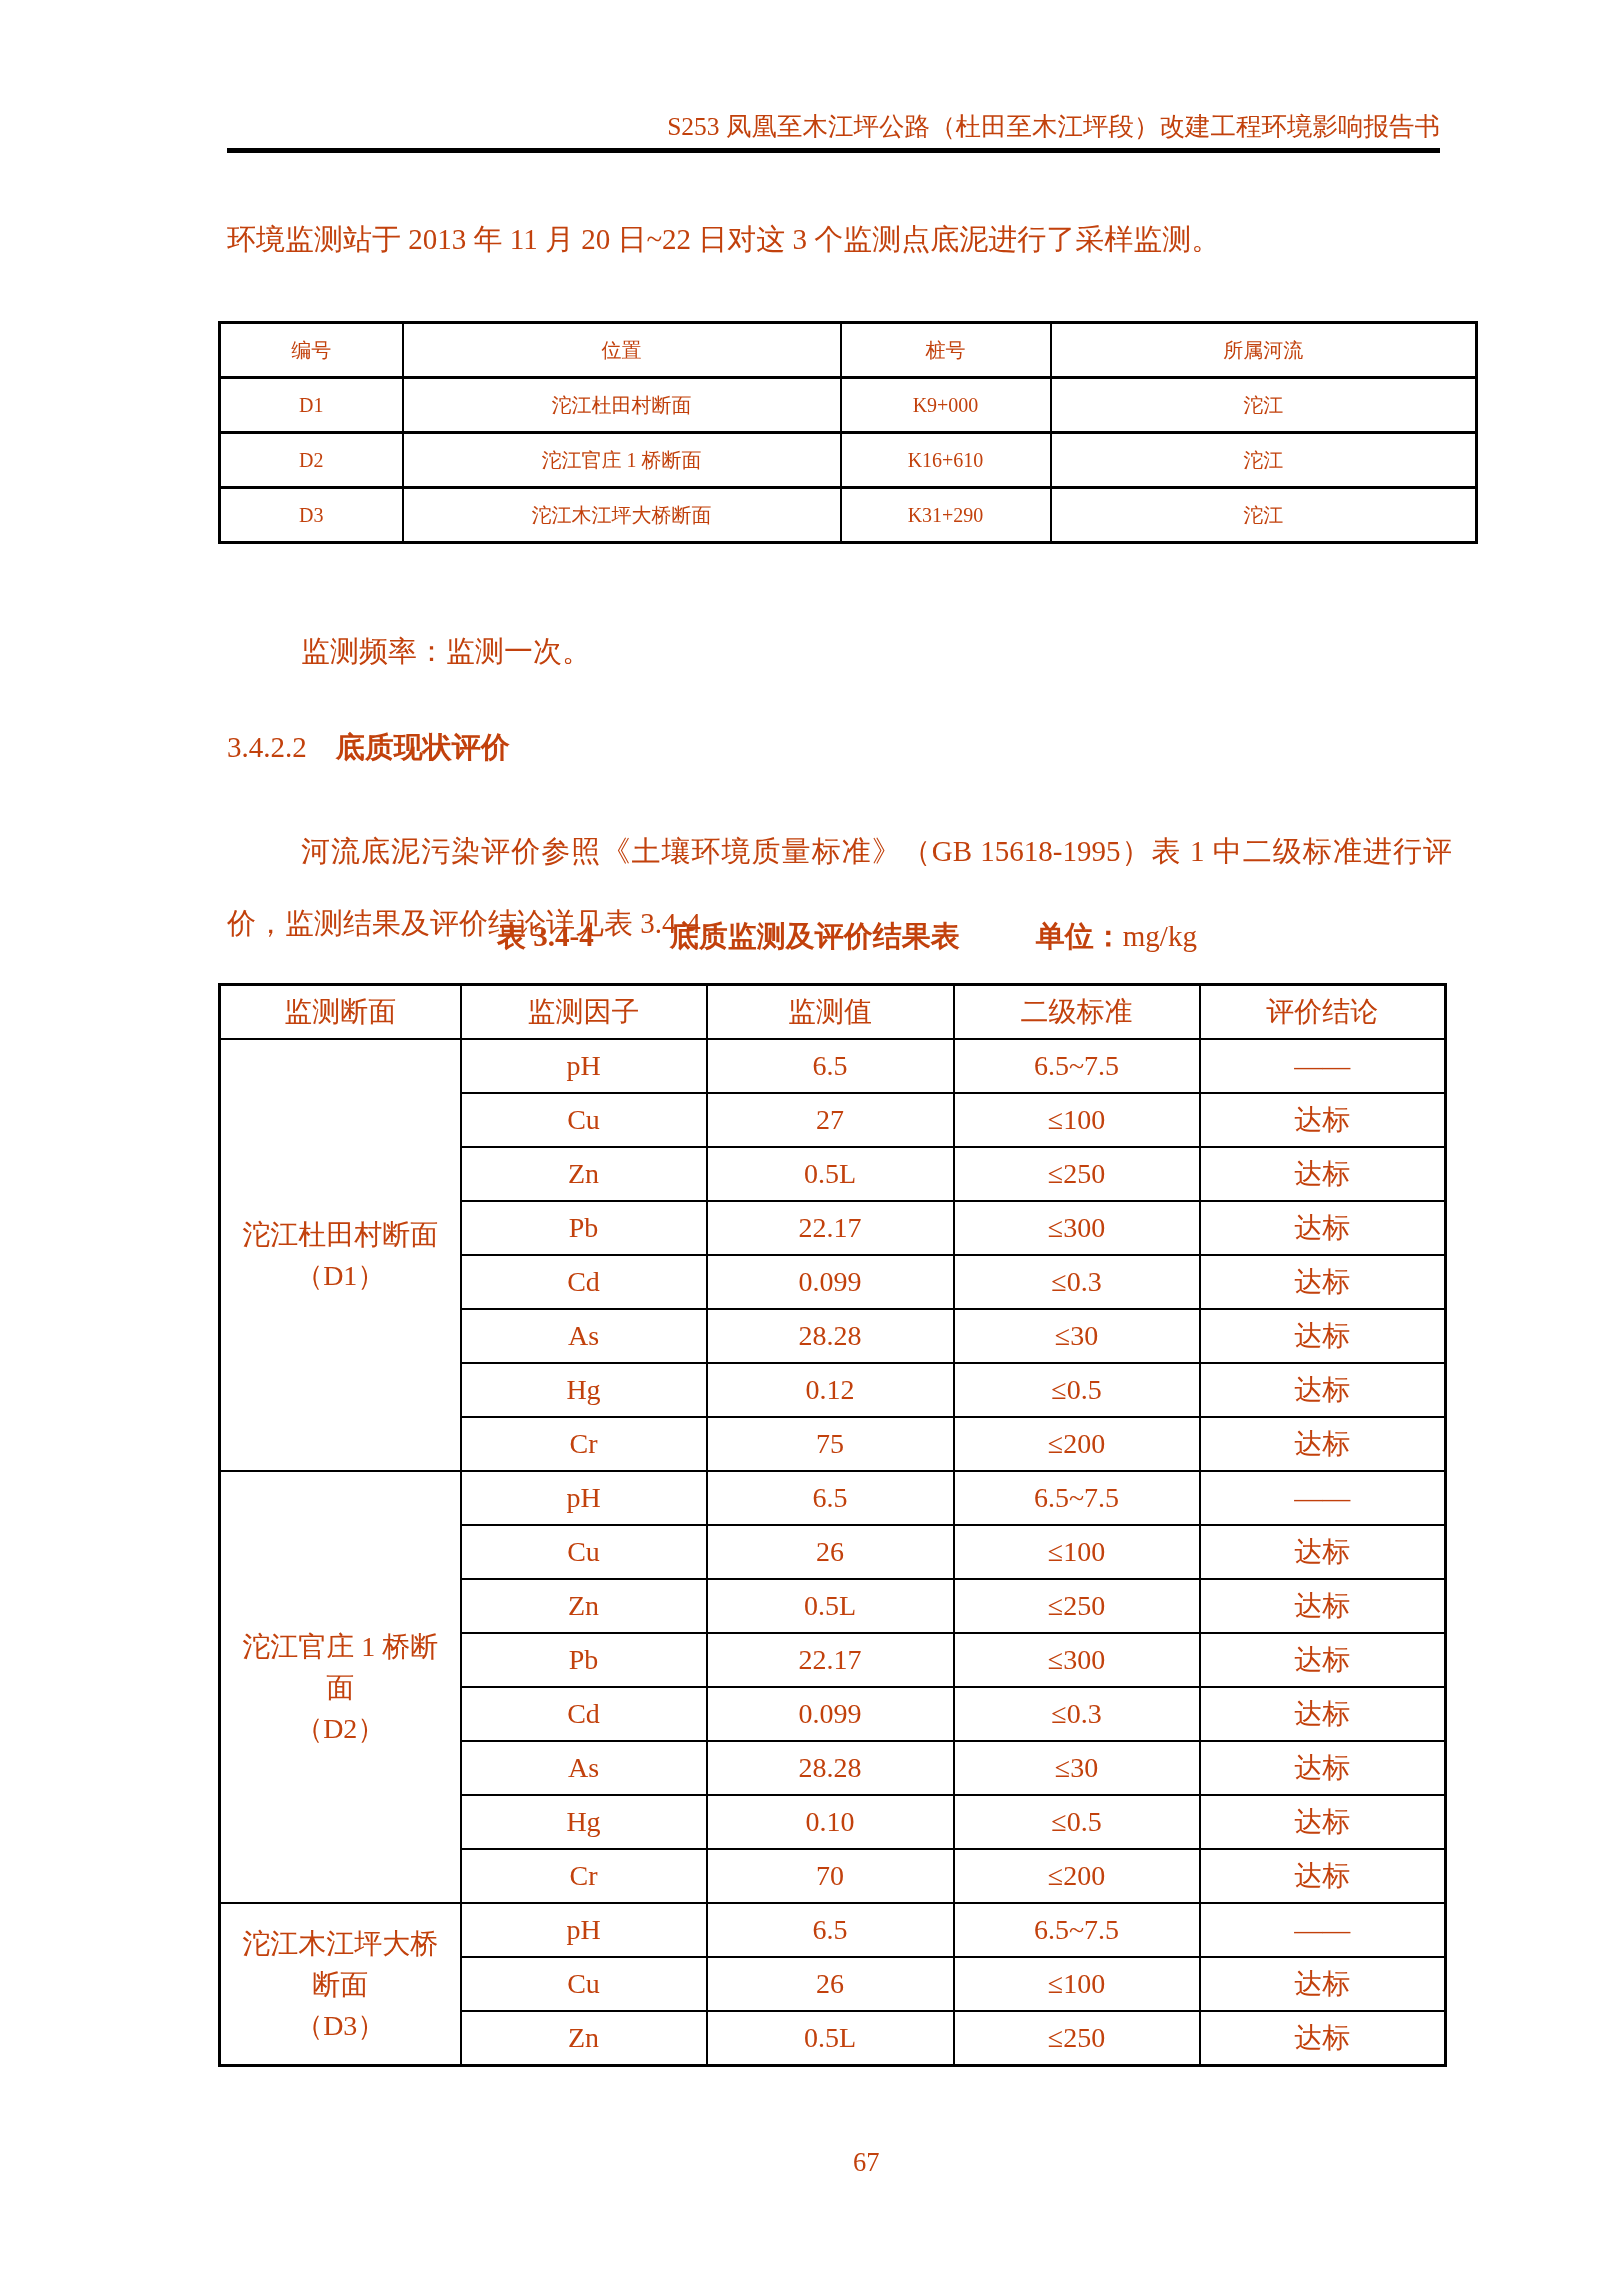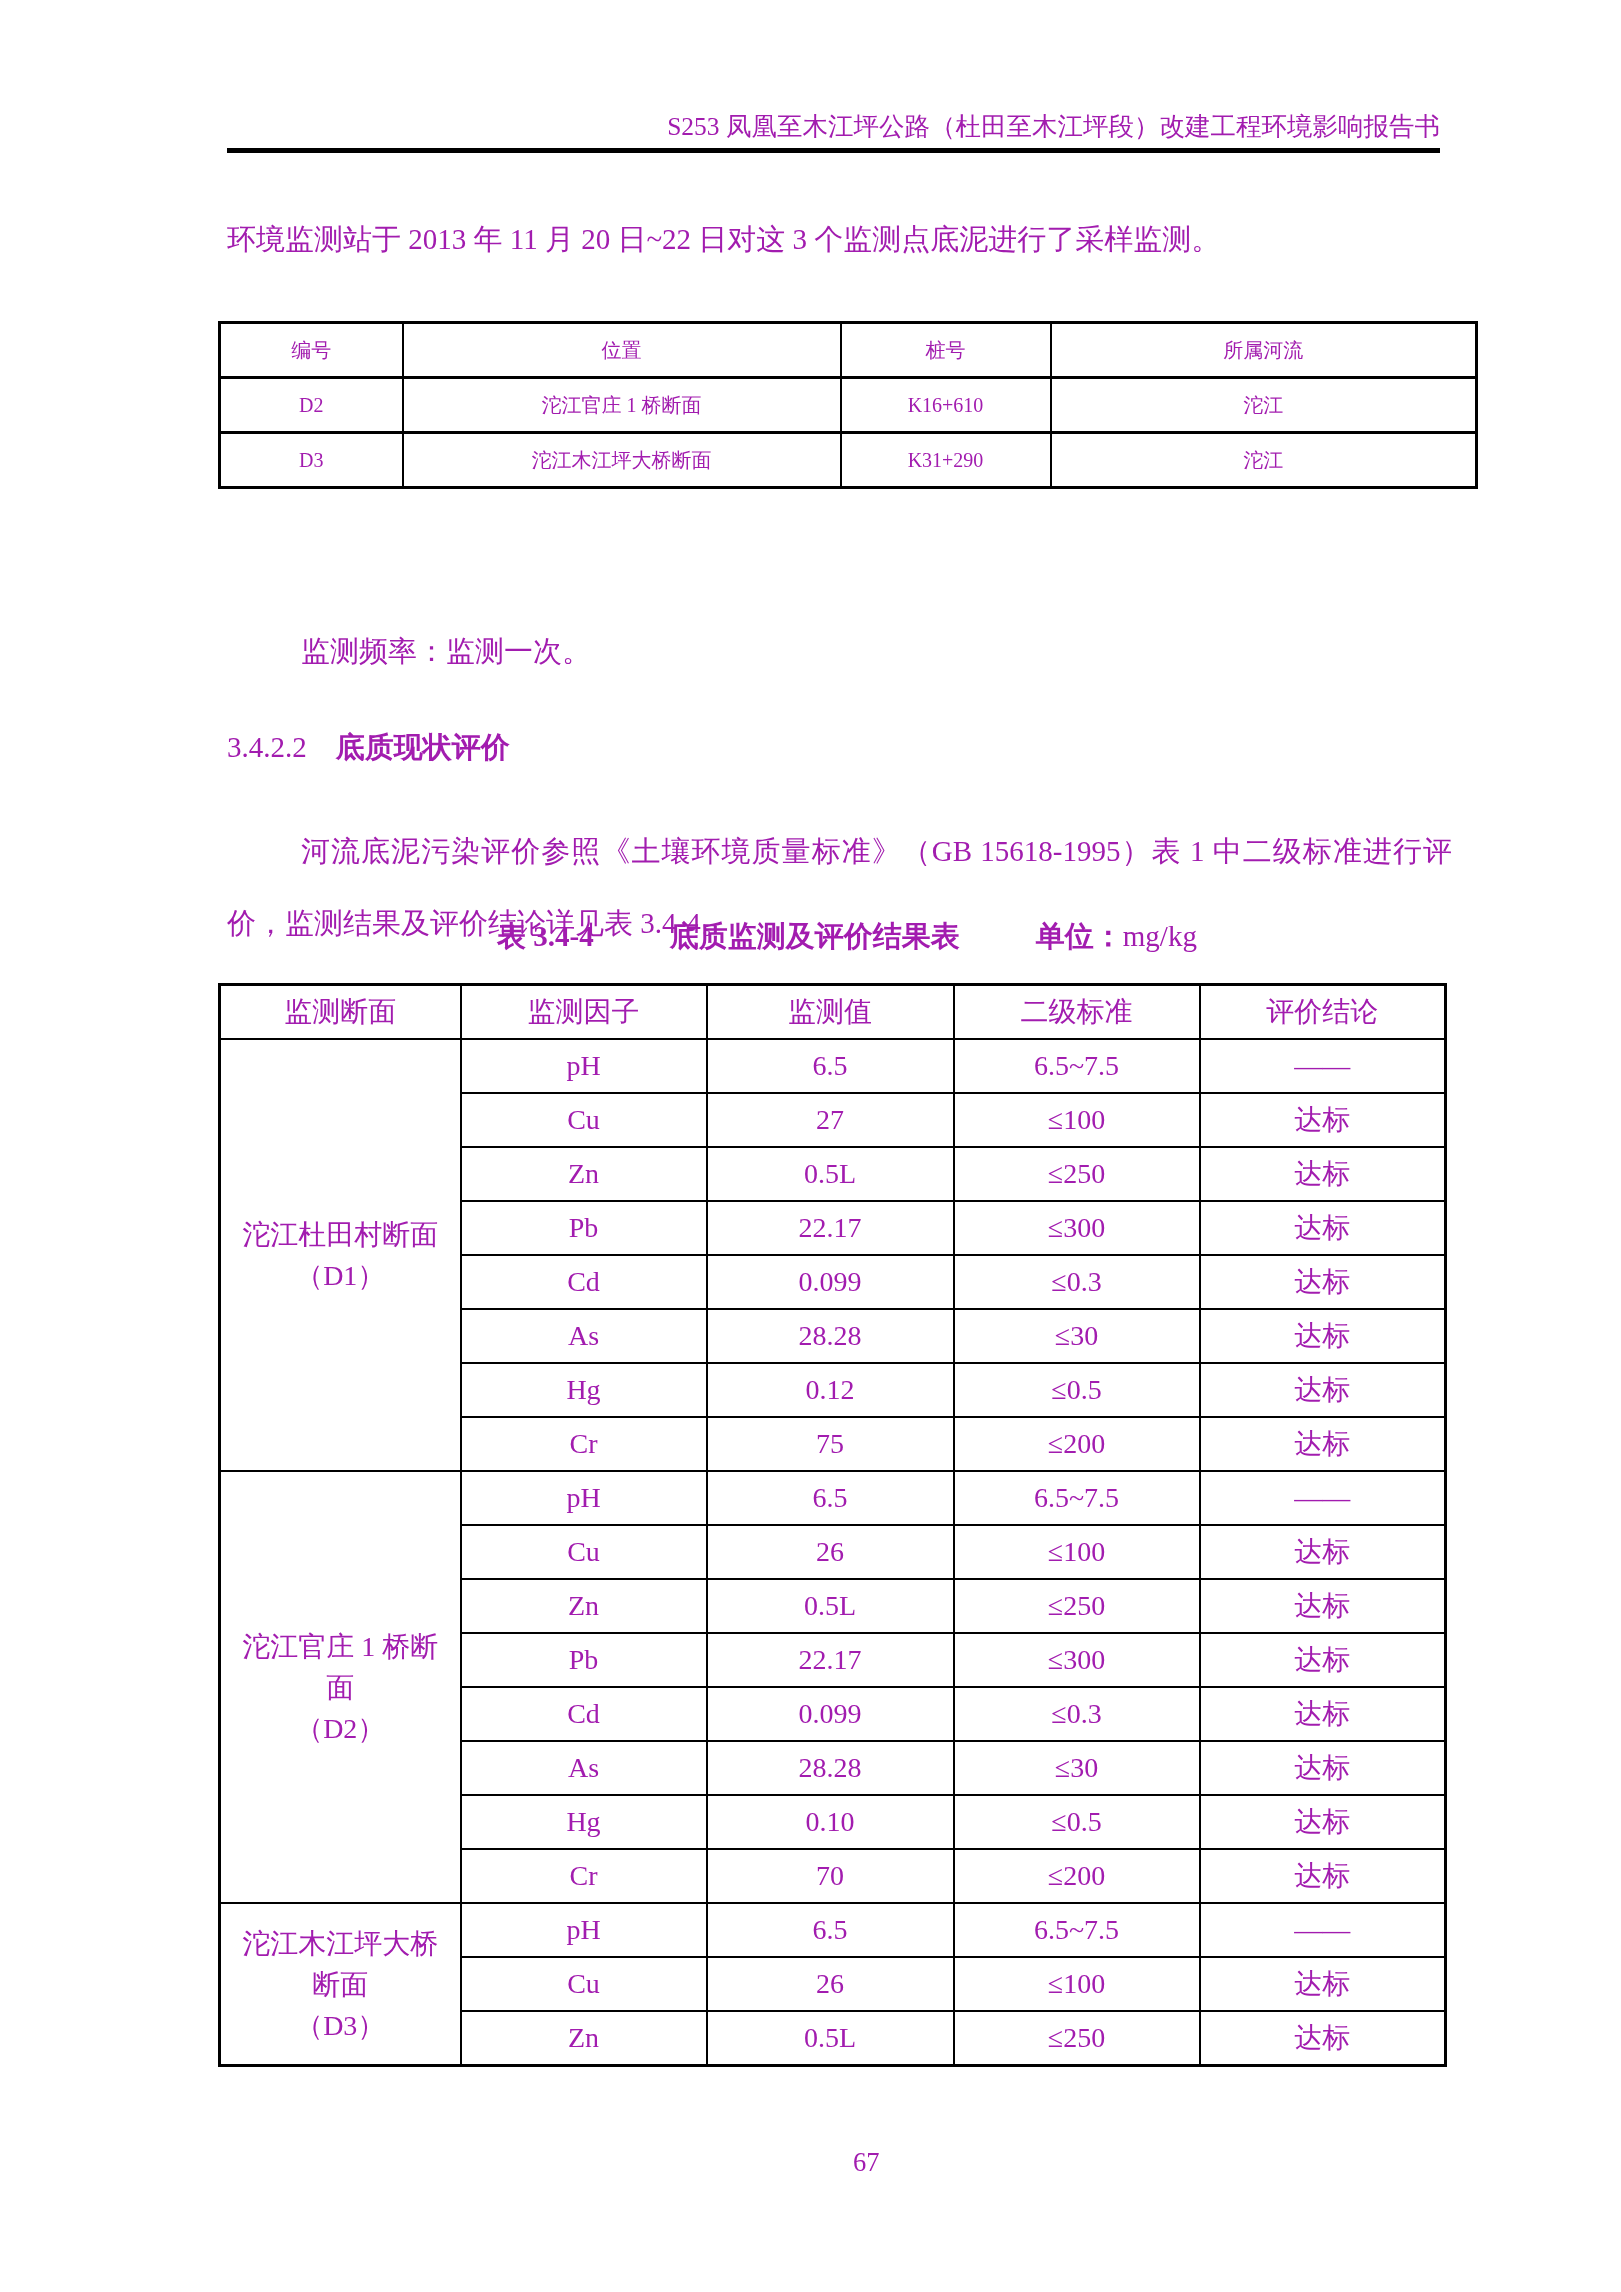--- a/index.html
+++ b/index.html
@@ -1,16 +1,16 @@
 <!DOCTYPE html>
 <html><head>
 <meta charset="utf-8">
 <style>
   html,body{margin:0;padding:0;background:#ffffff;}
-  .page{position:relative;width:1621px;height:2293px;background:#ffffff;color:#a21caf;
+  .page{position:relative;width:1621px;height:2293px;background:#ffffff;color:#c2410c;
         font-family:"Liberation Serif","DejaVu Serif",serif;overflow:hidden;}
   .abs{position:absolute;}
   .header-title{top:110px;left:227px;width:1213px;text-align:right;font-size:25.5px;line-height:33px;}
   .header-rule{top:148px;left:227px;width:1213px;height:4.9px;background:#000000;}
   .p{font-size:29px;line-height:37px;}
   .p-intro{top:192px;left:227px;width:1237px;}
   .caption{left:218px;width:1258px;text-align:center;font-size:29px;line-height:37px;}
   .caption1{top:258px;}
   .caption2{top:918px;}
   .cap-label{font-weight:bold;margin-right:76px;}
@@ -52,20 +52,26 @@
     <thead>
         <tr>
           <th>编号</th>
           <th>位置</th>
           <th>桩号</th>
           <th>所属河流</th>
         </tr>
       </thead>
     <tbody>
         <tr>
+          <td>D1</td>
+          <td>沱江杜田村断面</td>
+          <td>K9+000</td>
+          <td>沱江</td>
+        </tr>
+        <tr>
           <td>D2</td>
           <td>沱江官庄 1 桥断面</td>
           <td>K16+610</td>
           <td>沱江</td>
         </tr>
         <tr>
           <td>D3</td>
           <td>沱江木江坪大桥断面</td>
           <td>K31+290</td>
           <td>沱江</td>

